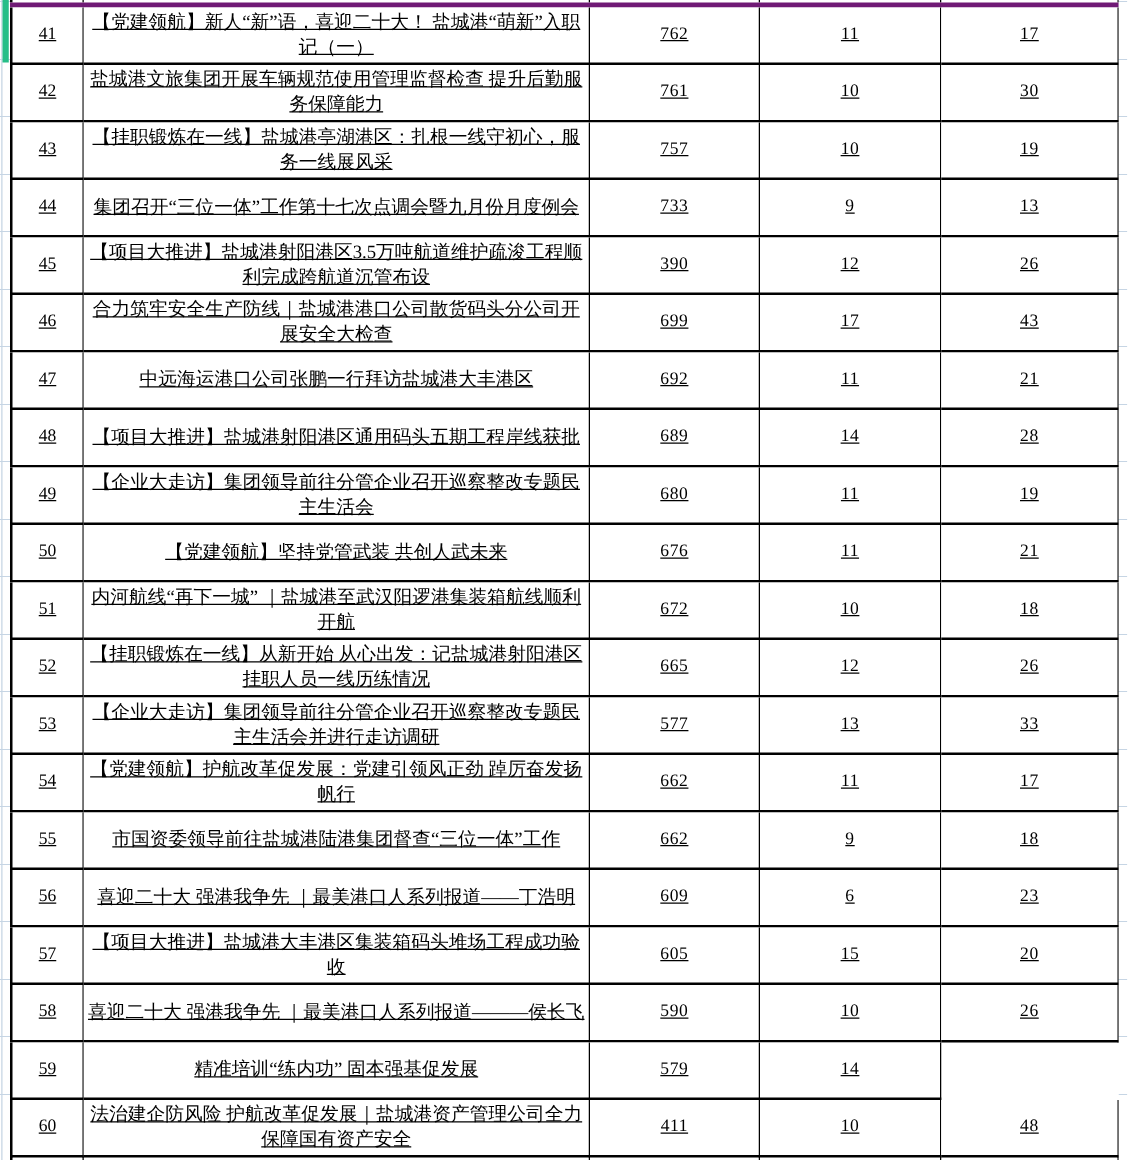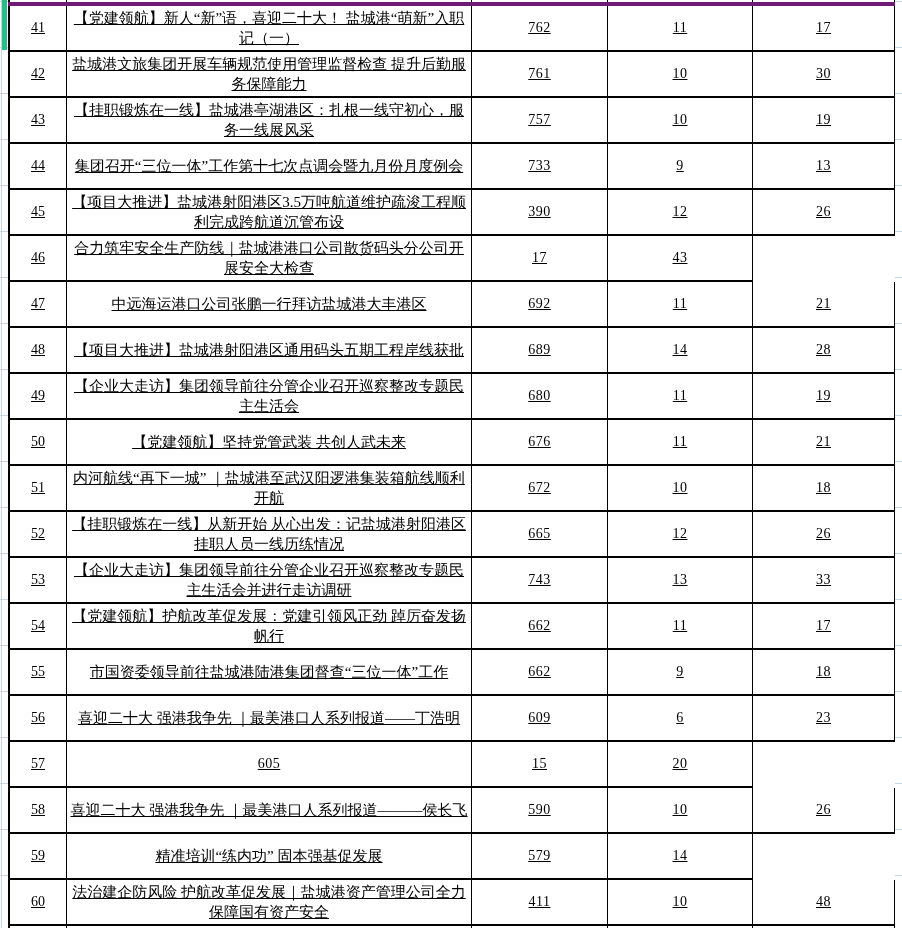--- a/index.html
+++ b/index.html
@@ -138,20 +138,21 @@
     <div class="cell first cell-idx">45</div>
     <div class="cell cell-title">【项目大推进】盐城港射阳港区3.5万吨航道维护疏浚工程顺利完成跨航道沉管布设</div>
     <div class="cell cell-num">390</div>
     <div class="cell cell-num">12</div>
     <div class="cell cell-num">26</div>
   </div>
 
   <div class="tbl-row">
     <div class="cell first cell-idx">46</div>
     <div class="cell cell-title">合力筑牢安全生产防线｜盐城港港口公司散货码头分公司开展安全大检查</div>
+    <div class="cell cell-num">699</div>
     <div class="cell cell-num">17</div>
     <div class="cell cell-num">43</div>
   </div>
 
   <div class="tbl-row">
     <div class="cell first cell-idx">47</div>
     <div class="cell cell-title">中远海运港口公司张鹏一行拜访盐城港大丰港区</div>
     <div class="cell cell-num">692</div>
     <div class="cell cell-num">11</div>
     <div class="cell cell-num">21</div>
@@ -193,21 +194,21 @@
     <div class="cell first cell-idx">52</div>
     <div class="cell cell-title">【挂职锻炼在一线】从新开始 从心出发：记盐城港射阳港区挂职人员一线历练情况</div>
     <div class="cell cell-num">665</div>
     <div class="cell cell-num">12</div>
     <div class="cell cell-num">26</div>
   </div>
 
   <div class="tbl-row">
     <div class="cell first cell-idx">53</div>
     <div class="cell cell-title">【企业大走访】集团领导前往分管企业召开巡察整改专题民主生活会并进行走访调研</div>
-    <div class="cell cell-num">743</div>
+    <div class="cell cell-num">577</div>
     <div class="cell cell-num">13</div>
     <div class="cell cell-num">33</div>
   </div>
 
   <div class="tbl-row">
     <div class="cell first cell-idx">54</div>
     <div class="cell cell-title">【党建领航】护航改革促发展：党建引领风正劲 踔厉奋发扬帆行</div>
     <div class="cell cell-num">662</div>
     <div class="cell cell-num">11</div>
     <div class="cell cell-num">17</div>
@@ -224,20 +225,21 @@
   <div class="tbl-row">
     <div class="cell first cell-idx">56</div>
     <div class="cell cell-title">喜迎二十大 强港我争先 ｜最美港口人系列报道——丁浩明</div>
     <div class="cell cell-num">609</div>
     <div class="cell cell-num">6</div>
     <div class="cell cell-num">23</div>
   </div>
 
   <div class="tbl-row">
     <div class="cell first cell-idx">57</div>
+    <div class="cell cell-title">【项目大推进】盐城港大丰港区集装箱码头堆场工程成功验收</div>
     <div class="cell cell-num">605</div>
     <div class="cell cell-num">15</div>
     <div class="cell cell-num">20</div>
   </div>
 
   <div class="tbl-row">
     <div class="cell first cell-idx">58</div>
     <div class="cell cell-title">喜迎二十大 强港我争先 ｜最美港口人系列报道———侯长飞</div>
     <div class="cell cell-num">590</div>
     <div class="cell cell-num">10</div>

